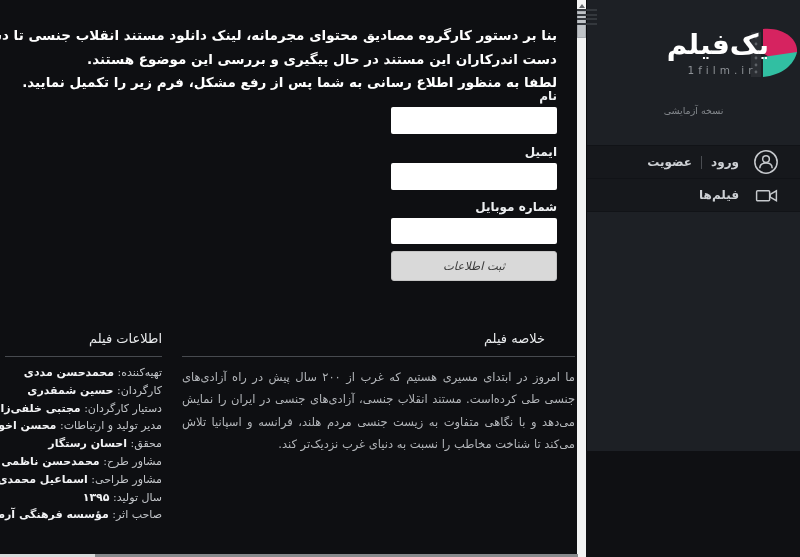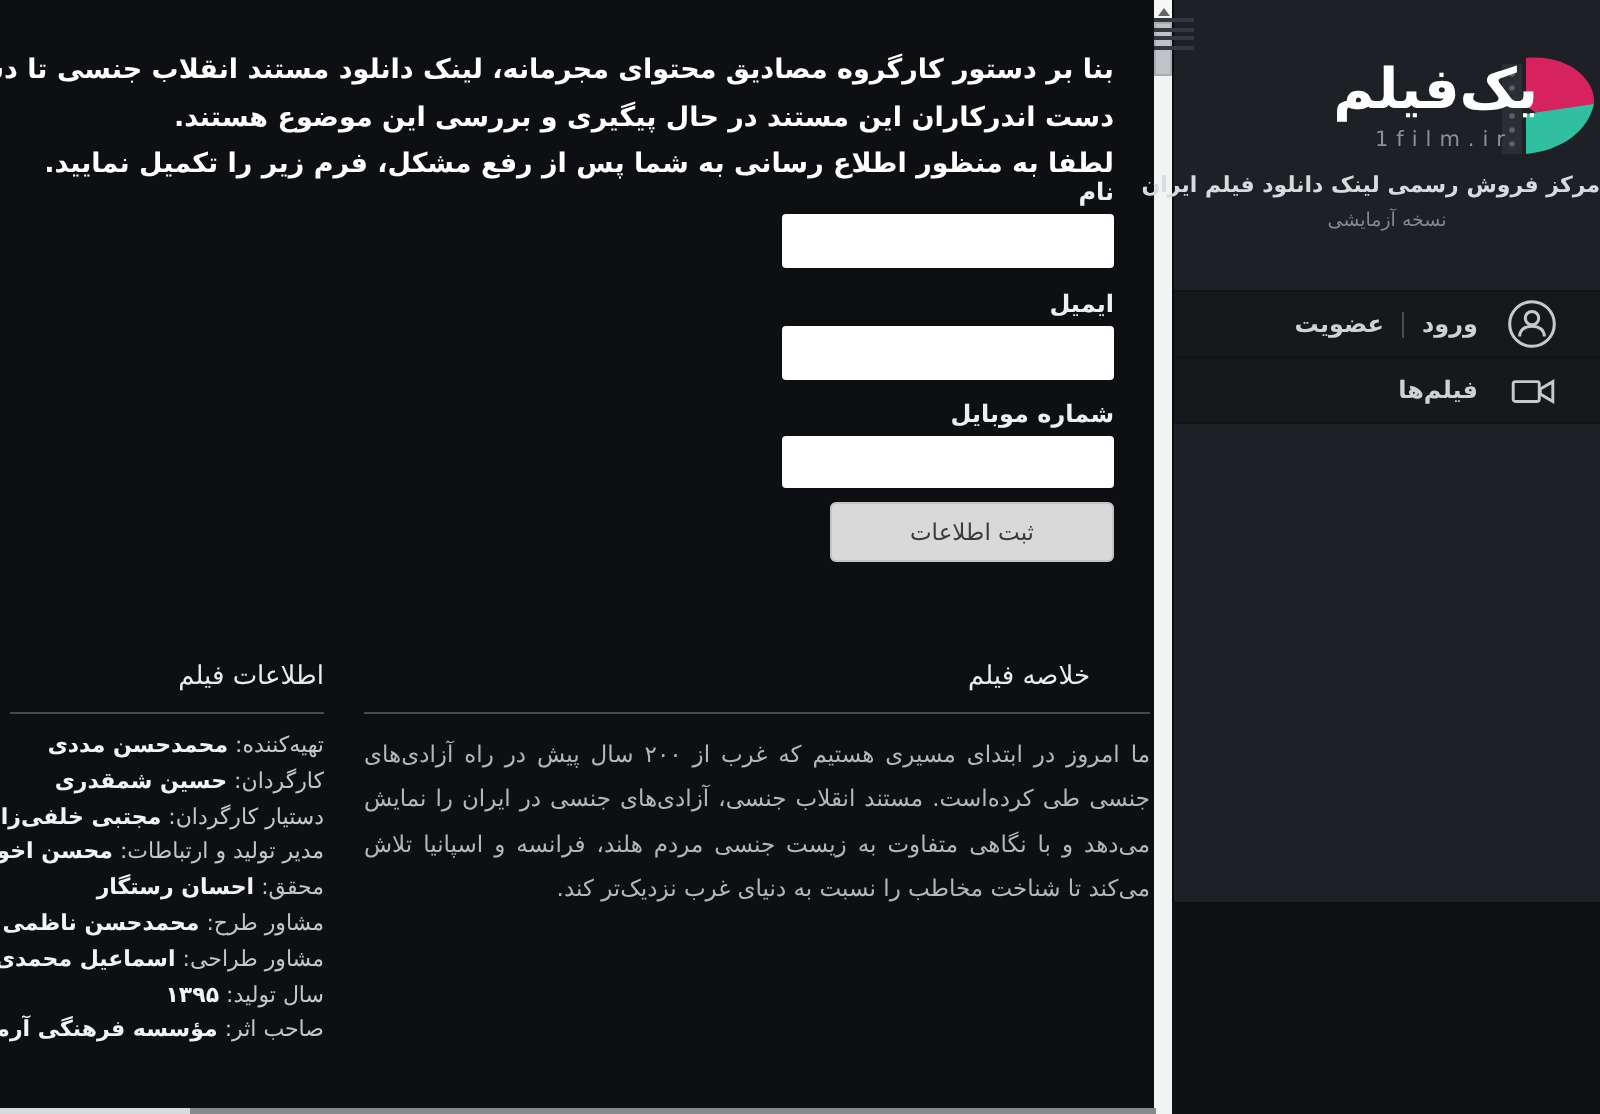--- a/index.html
+++ b/index.html
@@ -11,23 +11,23 @@
 
   .notice{position:absolute;top:24px;right:21px;left:10px;text-align:right;color:#ffffff;
           font-size:13.5px;font-weight:bold;line-height:23.6px;}
   .notice div{white-space:nowrap;}
 
   .form-label{position:absolute;right:21px;color:#edeff1;font-size:12px;font-weight:bold;line-height:14px;}
   .lbl-name{top:89px;} .lbl-email{top:145px;} .lbl-mobile{top:200px;}
   .text-input{position:absolute;right:21px;width:166px;height:27px;background:#ffffff;border:none;
               border-radius:2px;box-sizing:border-box;padding:0 6px;font-size:12px;direction:rtl;}
   .inp-name{top:107px;} .inp-email{top:163px;} .inp-mobile{top:218px;height:26px;}
-  .submit-btn{position:absolute;right:21px;top:251px;width:142px;height:30px;background:#d9d9d9;
+  .submit-btn{position:absolute;right:21px;top:251px;width:166px;height:30px;background:#d9d9d9;
               border:1px solid #c4c4c4;border-radius:3px;color:#3a3a3a;font-size:11.5px;
-              font-family:"DejaVu Sans",sans-serif;cursor:pointer;}
+              font-family:"DejaVu Sans",sans-serif;cursor:pointer;font-style:italic;}
 
   
   .summary-col{position:absolute;top:331px;left:182px;width:393px;direction:rtl;}
   .info-col{position:absolute;top:331px;left:5px;width:157px;direction:rtl;}
   .col-title{margin:0;color:#e9ebed;font-size:13px;font-weight:normal;line-height:15px;text-align:right;}
   .summary-col .col-title{padding-left:0;padding-right:30px;box-sizing:border-box;}
   .col-rule{border:none;border-top:1px solid #474a4f;margin:10px 0 0 0;}
   .summary-text{margin:9px 0 0 0;color:#b3b6ba;font-size:11.5px;line-height:22.4px;text-align:justify;}
   .info-list{margin:7px 0 0 0;padding:0;list-style:none;text-align:right;font-size:11px;line-height:17.8px;color:#c3c6ca;}
   .info-list li{white-space:nowrap;}
@@ -140,21 +140,20 @@
         <circle cx="5" cy="38" r="1.4" fill="#5d6166"></circle>
         <circle cx="5" cy="45" r="1.4" fill="#5d6166"></circle>
         <path d="M12,2 C32,0 47,12 46,25 L27,36 L12,26 Z" fill="#d62360"></path>
         <path d="M12,30 L46,25 C43,38 31,48 12,50 Z" fill="#31bfa2"></path>
       </svg>
     </div>
     <div class="logo-text">
       <div class="logo-title">یک‌فیلم</div>
       <div class="logo-domain">1film.ir</div>
     </div>
-    <div class="tagline">مرکز فروش رسمی لینک دانلود فیلم ایران</div>
     <div class="trial">نسخه آزمایشی</div>
 
     <div class="menu">
 
       <div class="menu-item">
         <span class="mi-icon">
           <svg width="26" height="26" viewBox="0 0 24 24" fill="none" stroke="#c6c9cd" stroke-width="1.4">
             <circle cx="12" cy="12" r="10.3"></circle>
             <circle cx="12" cy="9.3" r="3.1"></circle>
             <path d="M6.3 17.8 C6.3 14.6 8.9 13 12 13 C15.1 13 17.7 14.6 17.7 17.8"></path>

